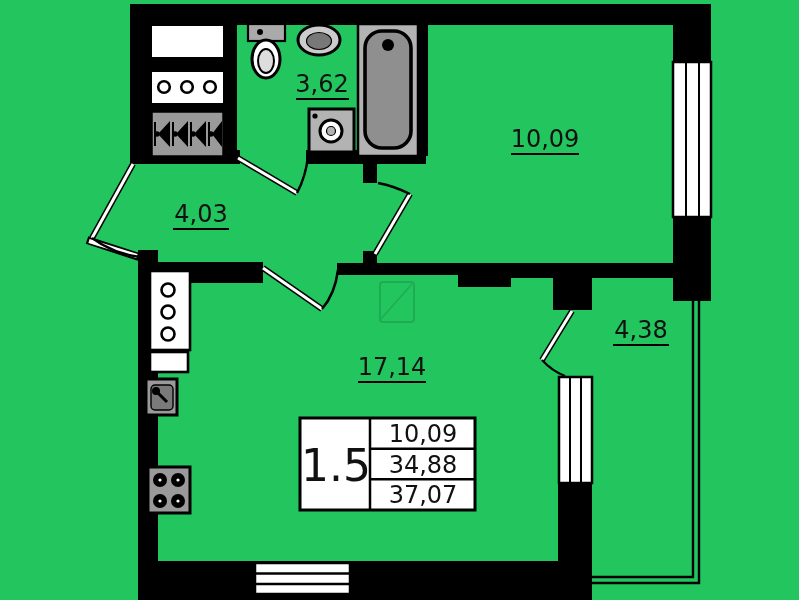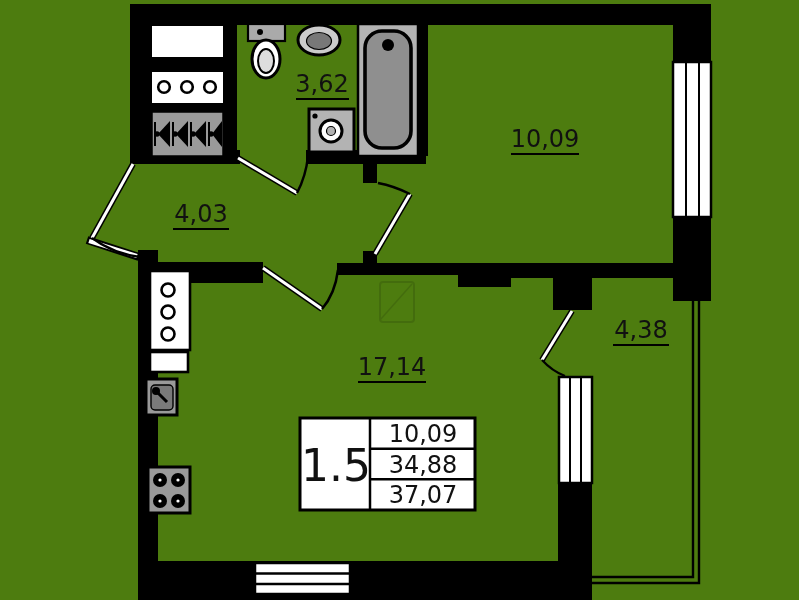--- a/index.html
+++ b/index.html
@@ -1,16 +1,16 @@
 <!DOCTYPE html>
 <html><head>
 <meta charset="utf-8">
 <style>
   html,body{margin:0;padding:0;background:#fff;}
-  .stage{position:relative;width:799px;height:600px;background:#4d7c0f;overflow:hidden;}
+  .stage{position:relative;width:799px;height:600px;background:#22c55e;overflow:hidden;}
   svg{display:block;font-family:"DejaVu Sans","Liberation Sans",sans-serif;}
   .room-label{font-size:24px;fill:#111;}
   .legend-big{font-size:44px;fill:#111;}
   .legend-row{font-size:24px;fill:#111;}
 </style>
 </head>
 <body>
 
 <div class="stage">
 <svg width="799" height="600" viewBox="0 0 799 600">

